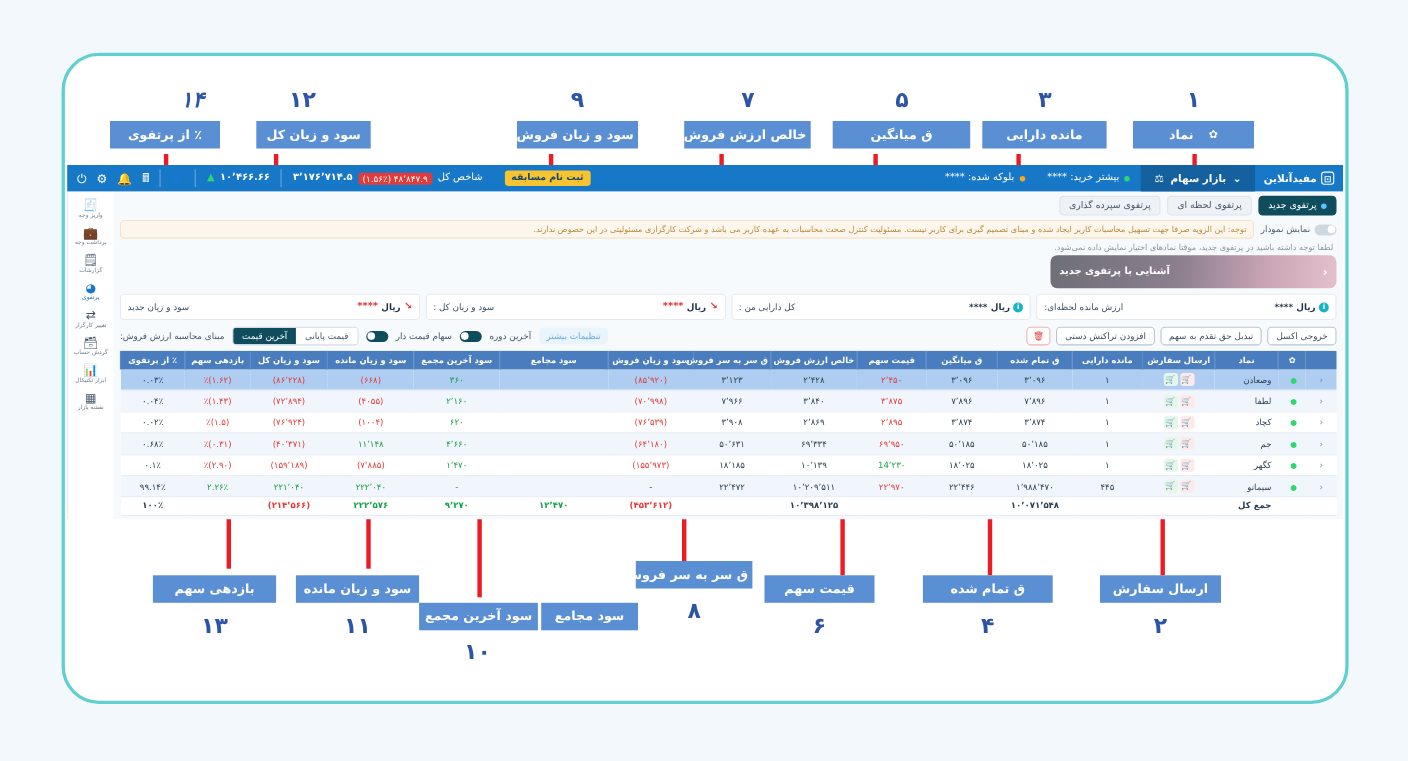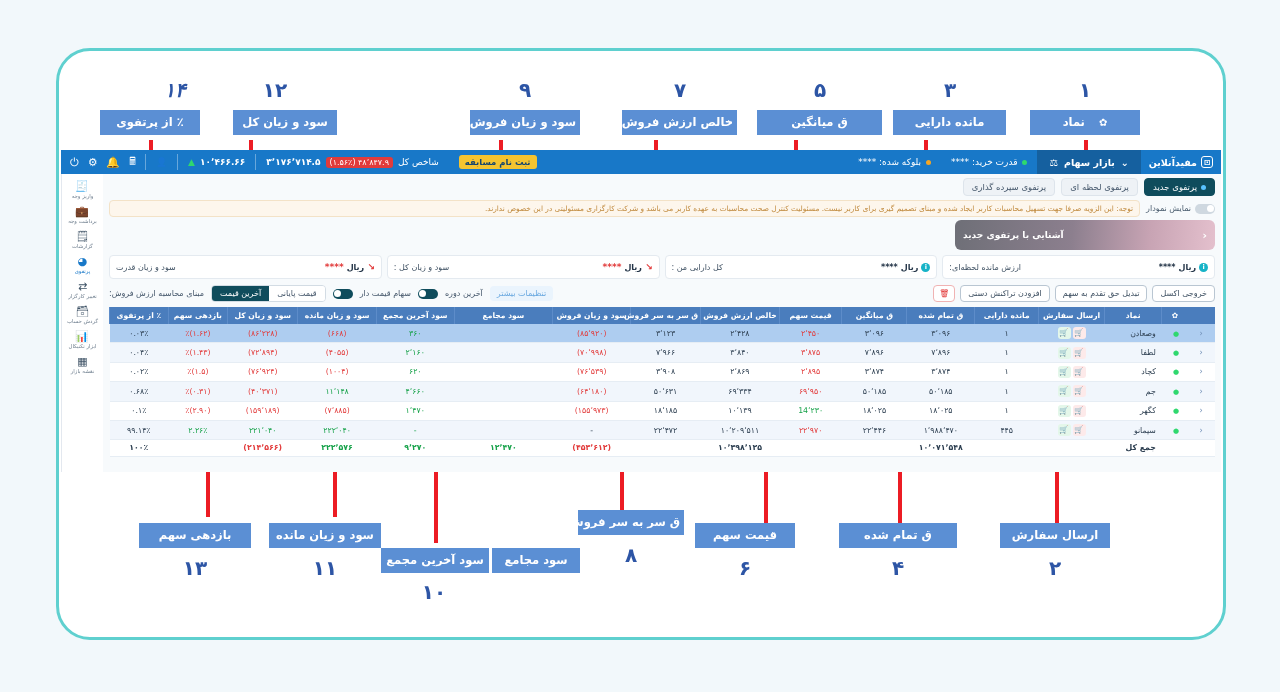--- a/index.html
+++ b/index.html
@@ -219,21 +219,21 @@
       <span class="nav-logo">⊡</span>
       <span>مفیدآنلاین</span>
     </div>
     <div class="nav-market">
       <span>⌄</span>
       <span>بازار سهام</span>
       <span>⚖</span>
     </div>
     <div class="nav-stat">
       <span class="dot-grn"></span>
-      <span>قدرت خرید: ****</span>
+      <span>بیشتر خرید: ****</span>
     </div>
     <div class="nav-stat">
       <span class="dot-grn" style="background:#f5a623;"></span>
       <span>بلوکه شده: ****</span>
     </div>
     <div style="flex:1"></div>
     <div class="nav-stat">
       <span class="badge-yellow">ثبت نام مسابقه</span>
     </div>
     <div class="nav-stat">
@@ -275,20 +275,21 @@
       <div class="notice">
         <div class="toggle-wrap">
           <span class="sw">
               <i></i>
             </span>
           <span>نمایش نمودار</span>
         </div>
         <div class="notice-box">توجه: این الزویه صرفا جهت تسهیل محاسبات کاربر ایجاد شده و مبنای تصمیم گیری برای کاربر نیست. مسئولیت کنترل صحت محاسبات به عهده کاربر می باشد و شرکت کارگزاری مسئولیتی در این خصوص ندارند.</div>
       </div>
 
+      <div class="notice2">لطفا توجه داشته باشید در پرتفوی جدید، موقتا نمادهای اختیار نمایش داده نمی‌شود.</div>
 
       <div style="display:flex; align-items:flex-start;">
         <div class="banner">
           <span class="chev">‹</span>
           <span>آشنایی با پرتفوی جدید</span>
         </div>
       </div>
 
       <div class="cards">
         <div class="card">
@@ -314,21 +315,21 @@
             <span class="dn">****</span>
           </span>
           <span>سود و زیان کل :</span>
         </div>
         <div class="card">
           <span class="val">
             <span class="dn">↘</span>
             <span>ریال</span>
             <span class="dn">****</span>
           </span>
-          <span>سود و زیان قدرت</span>
+          <span>سود و زیان جدید</span>
         </div>
       </div>
 
       <div class="optrow">
         <div class="optleft">
           <span class="obtn">خروجی اکسل</span>
           <span class="obtn">تبدیل حق تقدم به سهم</span>
           <span class="obtn">افزودن تراکنش دستی</span>
           <span class="obtn trash">🗑</span>
         </div>

